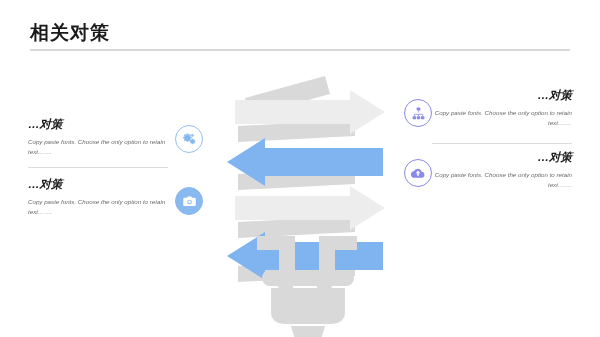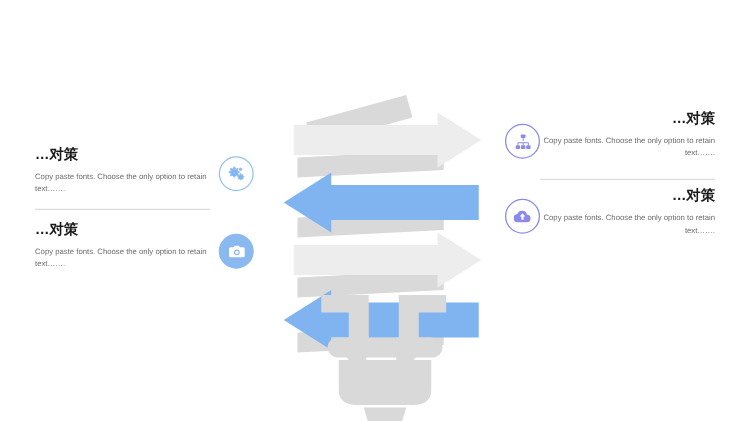--- a/index.html
+++ b/index.html
@@ -43,20 +43,21 @@
     top: 27px;
     width: 540px;
     height: 2px;
     background: #d9d9d9;
   }
 
   
   .text-block {
     position: absolute;
     width: 145px;
+    font-style: italic;
   }
   .tb-left { left: 28px; text-align: left; }
   .tb-right { left: 427px; width: 145px; text-align: right; }
 
   .tb-heading {
     font-size: 11.5px;
     font-weight: bold;
     color: #1a1a1a;
     line-height: 15px;
     margin: 0 0 5px 0;
@@ -117,20 +118,24 @@
     width: 205px;
     height: 250px;
   }
   #bulb-graphic svg { display: block; }
 </style>
 </head>
 <body>
 
 <div id="slide">
 
+  <div id="header">
+    <div id="slide-title">相关对策</div>
+    <div id="title-rule"></div>
+  </div>
 
   <div id="bulb-graphic">
     <svg width="205" height="250" viewBox="0 0 205 250" xmlns="http://www.w3.org/2000/svg">
 
       <g>
         <polygon points="40,28 120,6 125,24 45,46" fill="#d9d9d9"></polygon>
         <polygon points="33,56 150,50 150,66 33,72" fill="#d9d9d9"></polygon>
         <polygon points="33,104 150,98 150,114 33,120" fill="#d9d9d9"></polygon>
         <polygon points="33,152 150,146 150,162 33,168" fill="#d9d9d9"></polygon>
         <polygon points="33,196 150,190 150,206 33,212" fill="#d9d9d9"></polygon>

